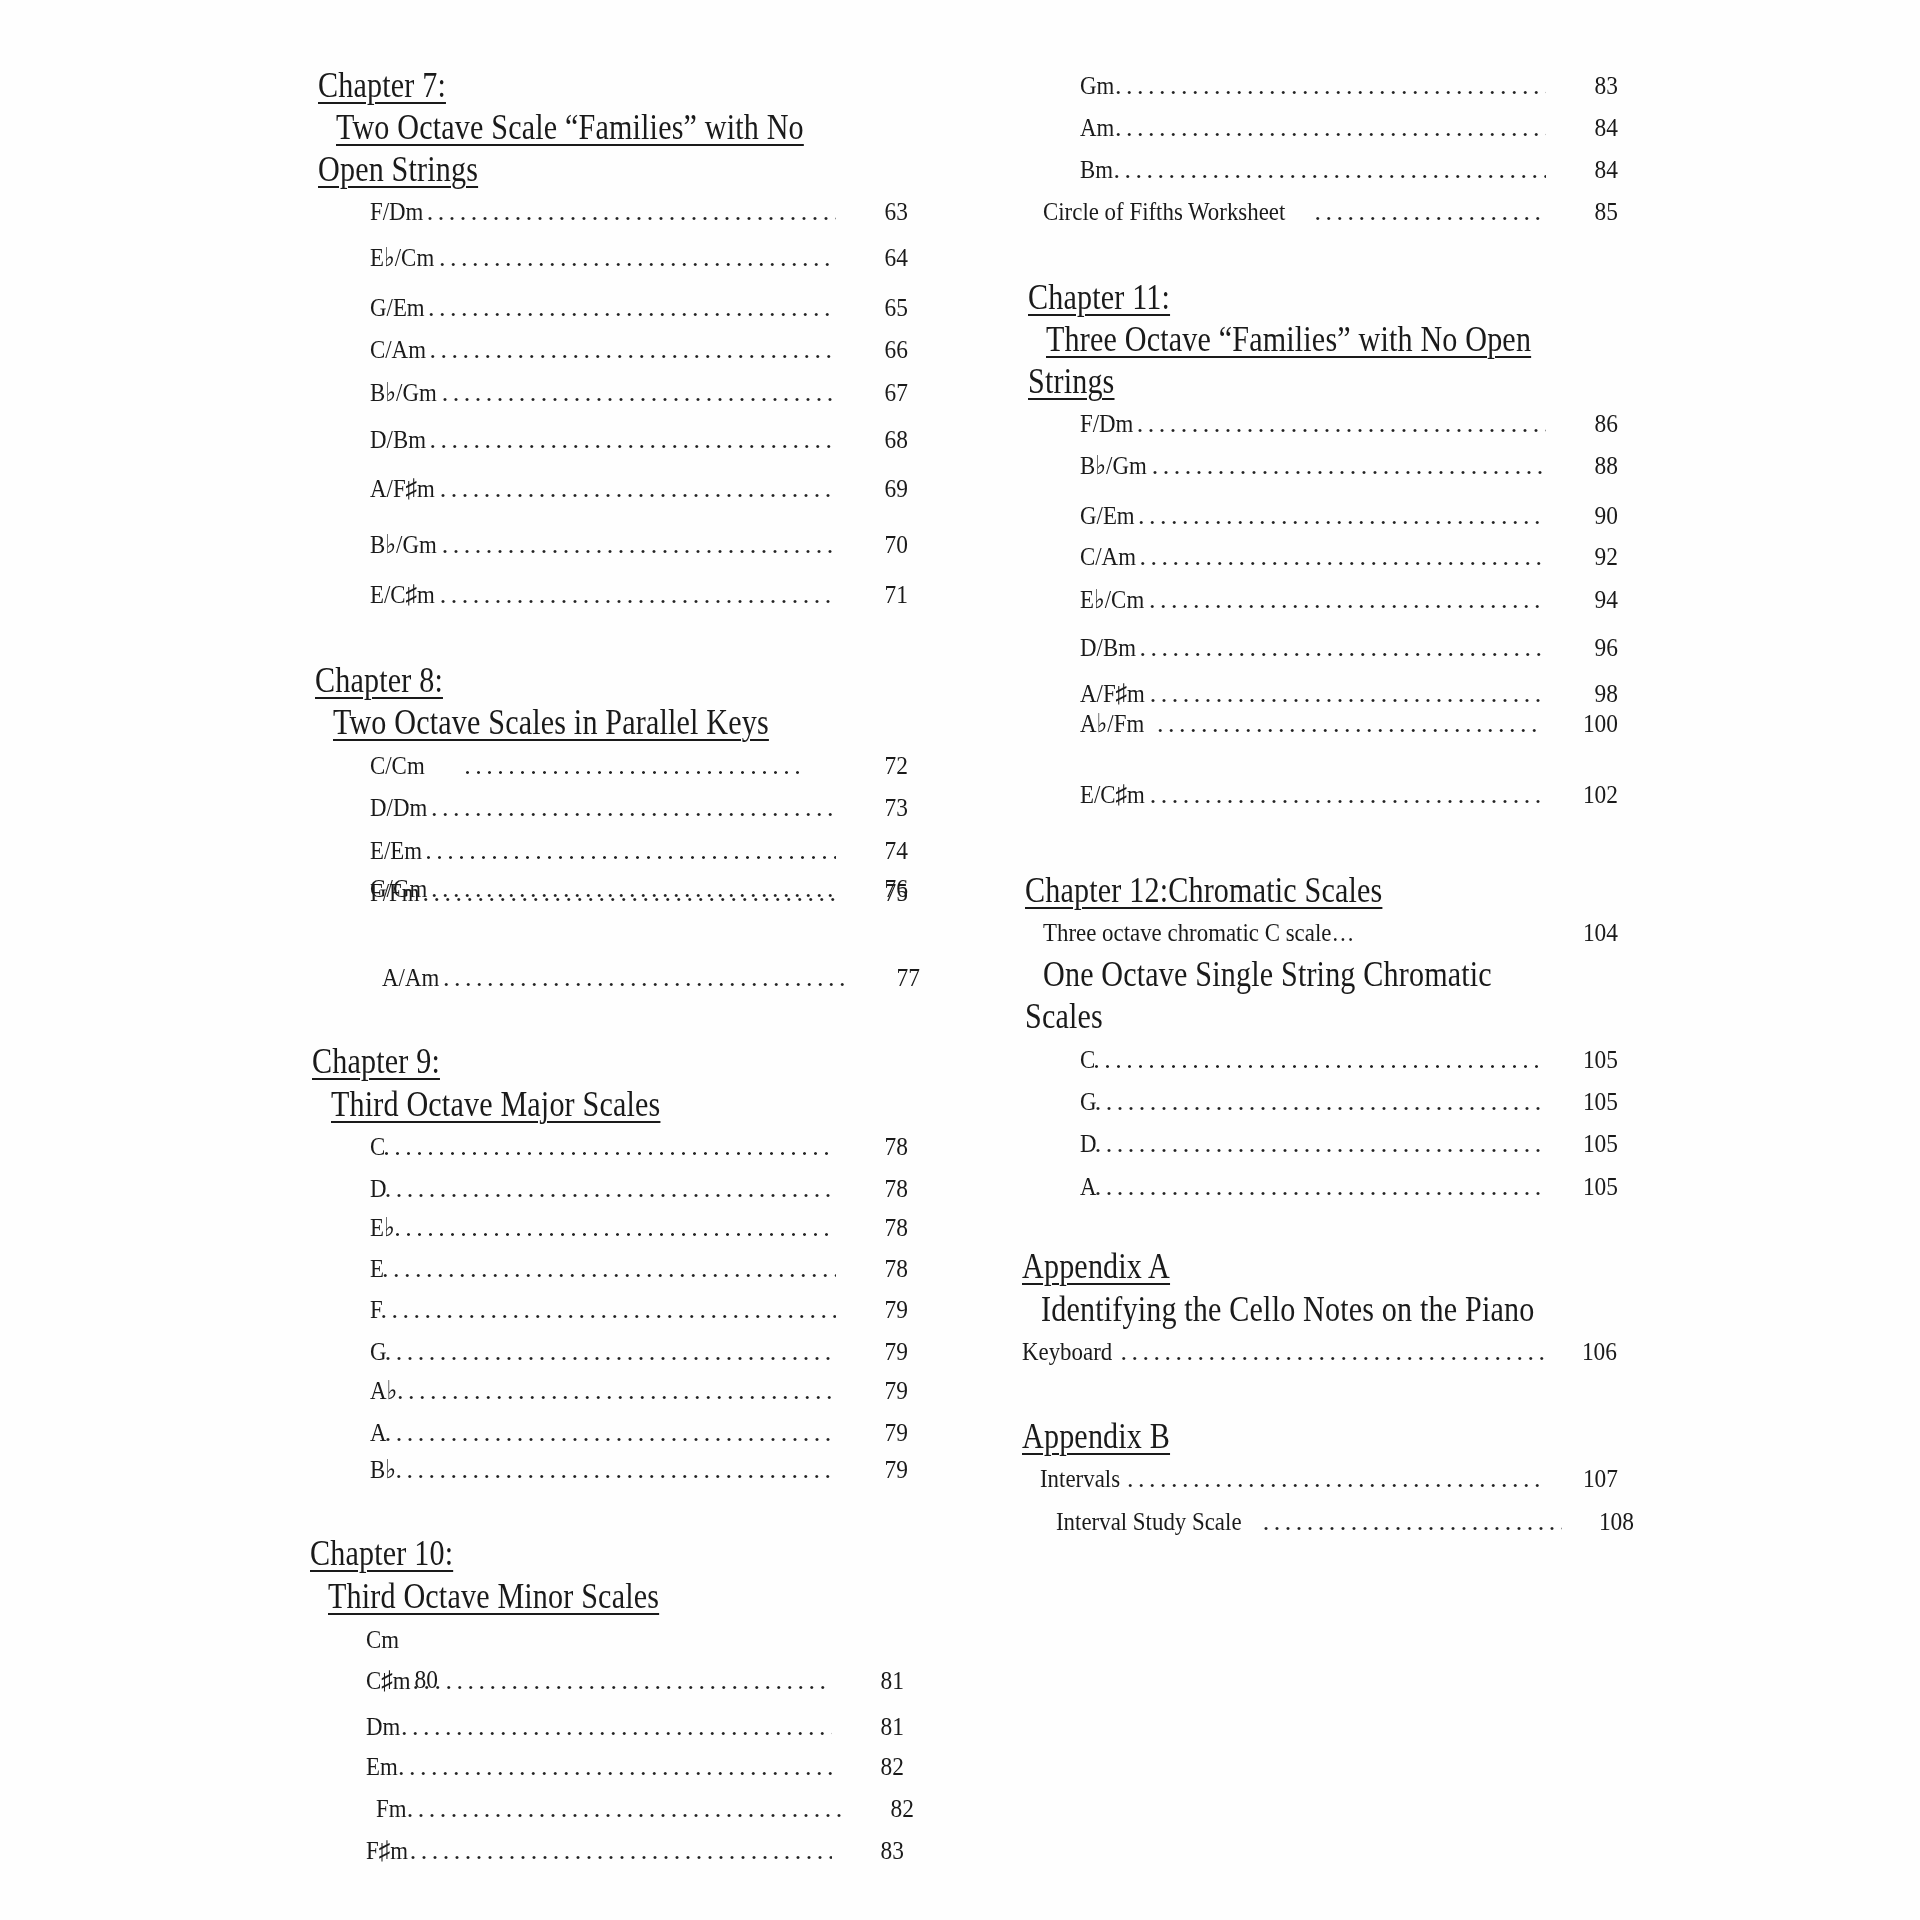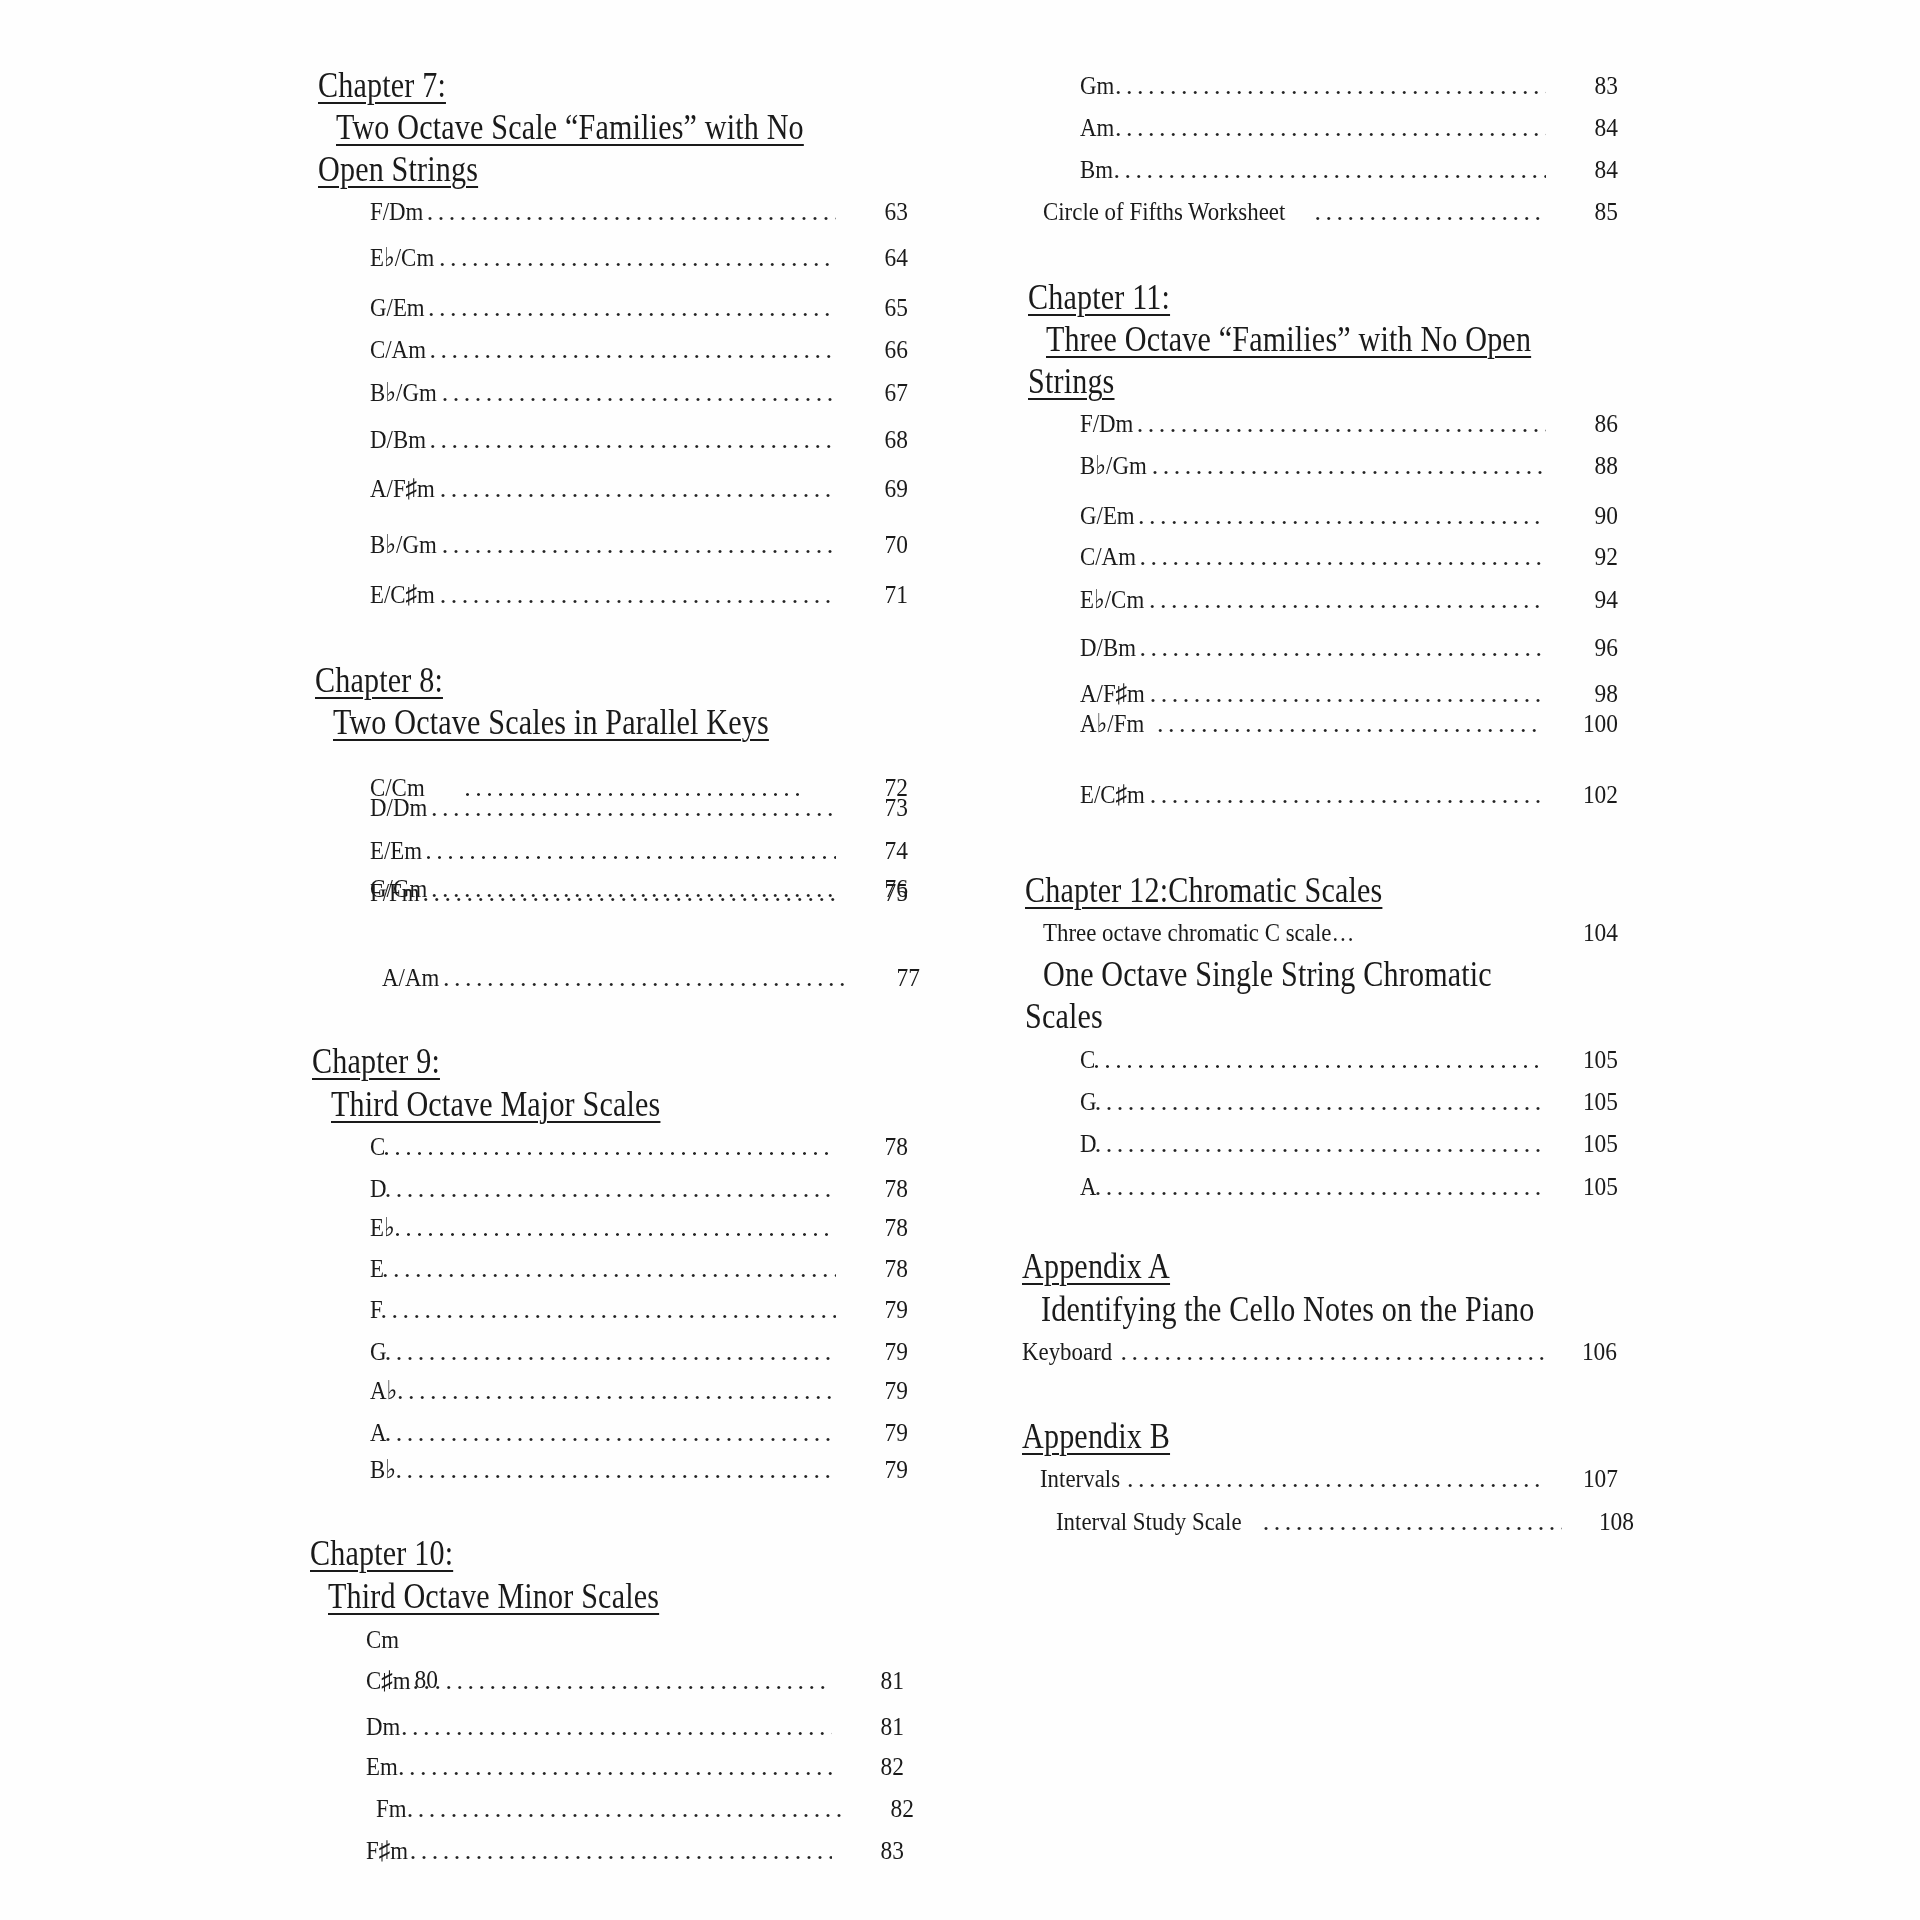--- a/index.html
+++ b/index.html
@@ -73,21 +73,21 @@
         <span class="page-num">70</span>
       </div>
     <div class="entry" style="top:575px;">
         <span class="label">E/C♯m</span>
         <span class="dots"></span>
         <span class="page-num">71</span>
       </div>
 
     <div class="line heading" style="left:315px;top:661px;">Chapter 8:</div>
     <div class="line heading" style="left:333px;top:703px;">Two Octave Scales in Parallel Keys</div>
-    <div class="entry" style="top:768px;gap:36px;">
+    <div class="entry" style="top:746px;gap:36px;">
         <span class="label">C/Cm</span>
         <span class="dots"></span>
         <span class="page-num">72</span>
       </div>
     <div class="entry" style="top:788px;">
         <span class="label">D/Dm</span>
         <span class="dots"></span>
         <span class="page-num">73</span>
       </div>
     <div class="entry" style="top:831px;">

